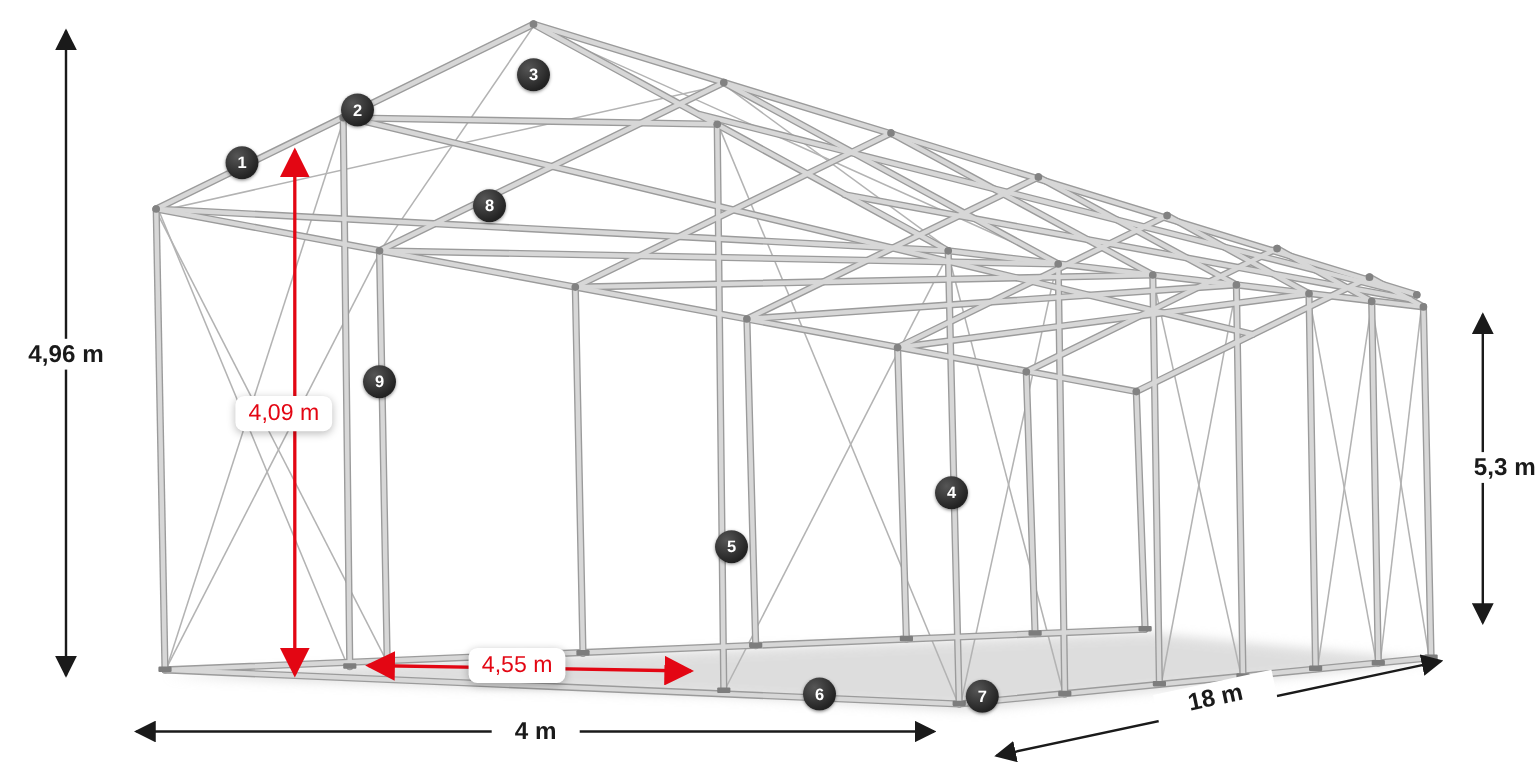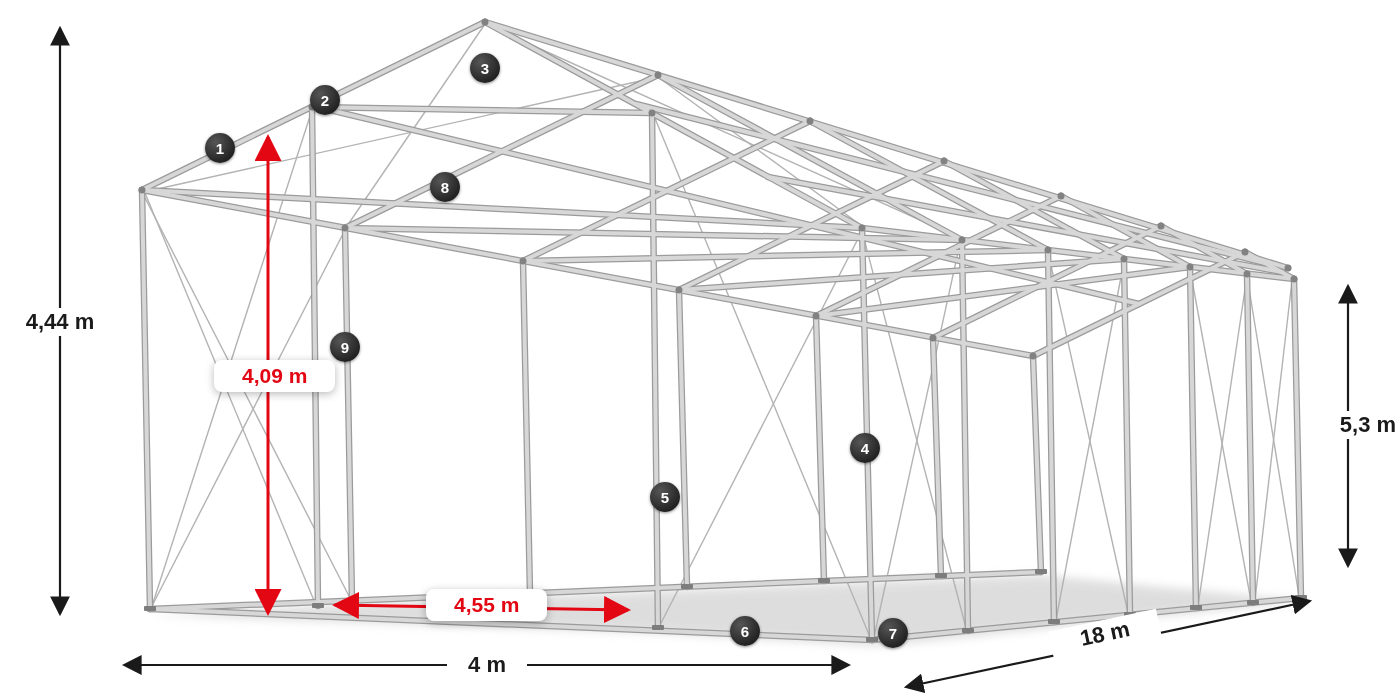--- a/index.html
+++ b/index.html
@@ -25,22 +25,22 @@
     color:#ffffff; font-weight:700; font-size:15px;
     display:flex; align-items:center; justify-content:center;
     box-shadow:0 1px 3px rgba(0,0,0,.45);
   }
   .dim-label {
     position:absolute; text-align:center; font-weight:700; font-size:22px;
     color:#1a1a1a; background:#ffffff; line-height:1.1; padding:2px 0;
   }
   .dim-label.rotated { transform:rotate(-12deg); }
   .dim-box {
-    position:absolute; background:#ffffff; color:#e30613; font-weight:700;
-    font-size:21px; padding:4px 28px; border-radius:8px;
+    position:absolute; background:#ffffff; color:#e30613; font-weight:400;
+    font-size:21px; padding:4px 12px; border-radius:8px;
     box-shadow:0 2px 8px rgba(0,0,0,.28); white-space:nowrap;
   }
 </style>
 </head>
 <body>
 
 <div class="stage">
 
   <svg width="1400" height="700" viewBox="0 0 1400 700">
     <defs>
@@ -196,21 +196,21 @@
   <div class="badge" style="left:205px;top:133px">1</div>
   <div class="badge" style="left:310px;top:85px">2</div>
   <div class="badge" style="left:470px;top:53px">3</div>
   <div class="badge" style="left:850px;top:433px">4</div>
   <div class="badge" style="left:650px;top:482px">5</div>
   <div class="badge" style="left:730px;top:616px">6</div>
   <div class="badge" style="left:878px;top:618px">7</div>
   <div class="badge" style="left:430px;top:172px">8</div>
   <div class="badge" style="left:330px;top:332px">9</div>
 
-  <div class="dim-label" style="left:8px;top:308px;width:104px">4,44 m</div>
+  <div class="dim-label" style="left:8px;top:308px;width:104px">4,96 m</div>
 
   <div class="dim-label" style="left:1336px;top:411px;width:64px">5,3 m</div>
 
   <div class="dim-label" style="left:447px;top:651px;width:80px">4 m</div>
 
   <div class="dim-label rotated" style="left:1050px;top:620px;width:110px">18 m</div>
 
   <div class="dim-box" style="left:214px;top:360px">4,09 m</div>
 
   <div class="dim-box" style="left:426px;top:589px">4,55 m</div>

